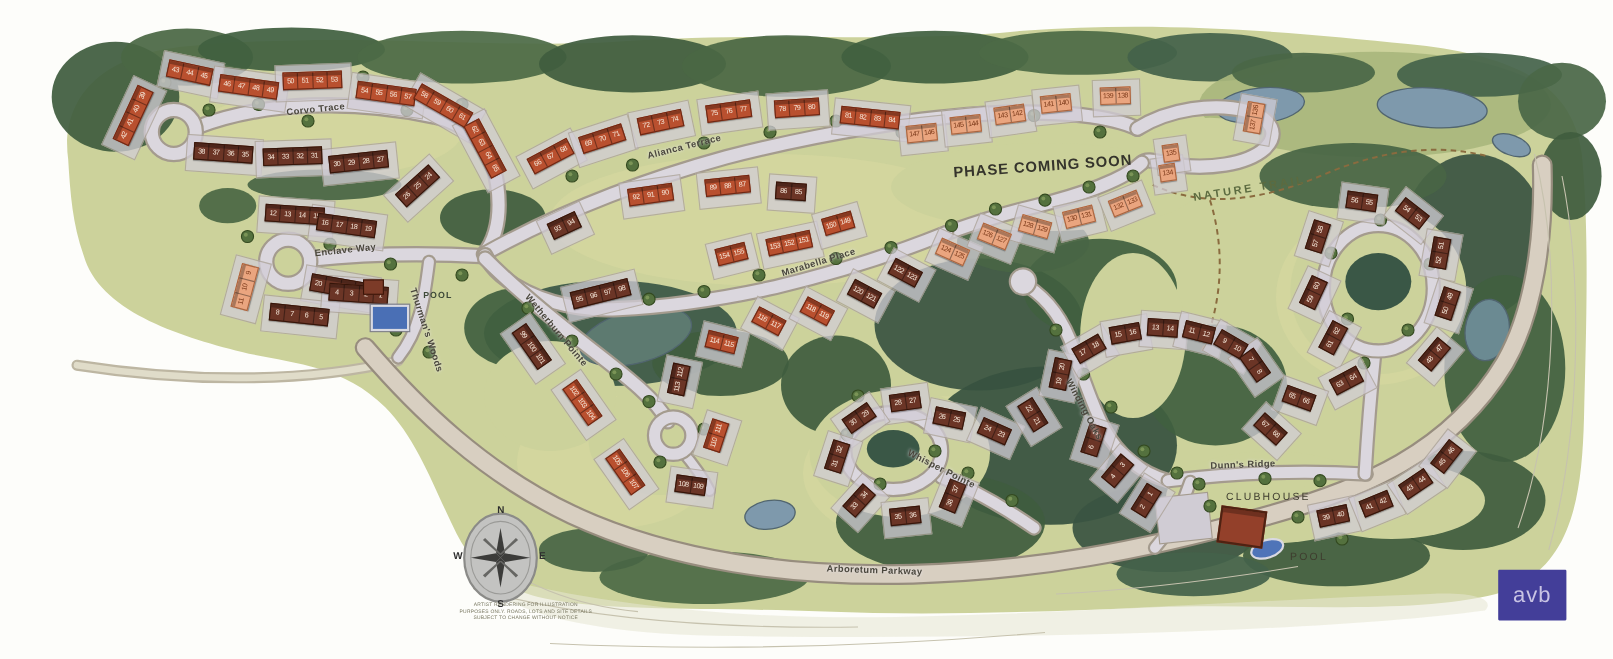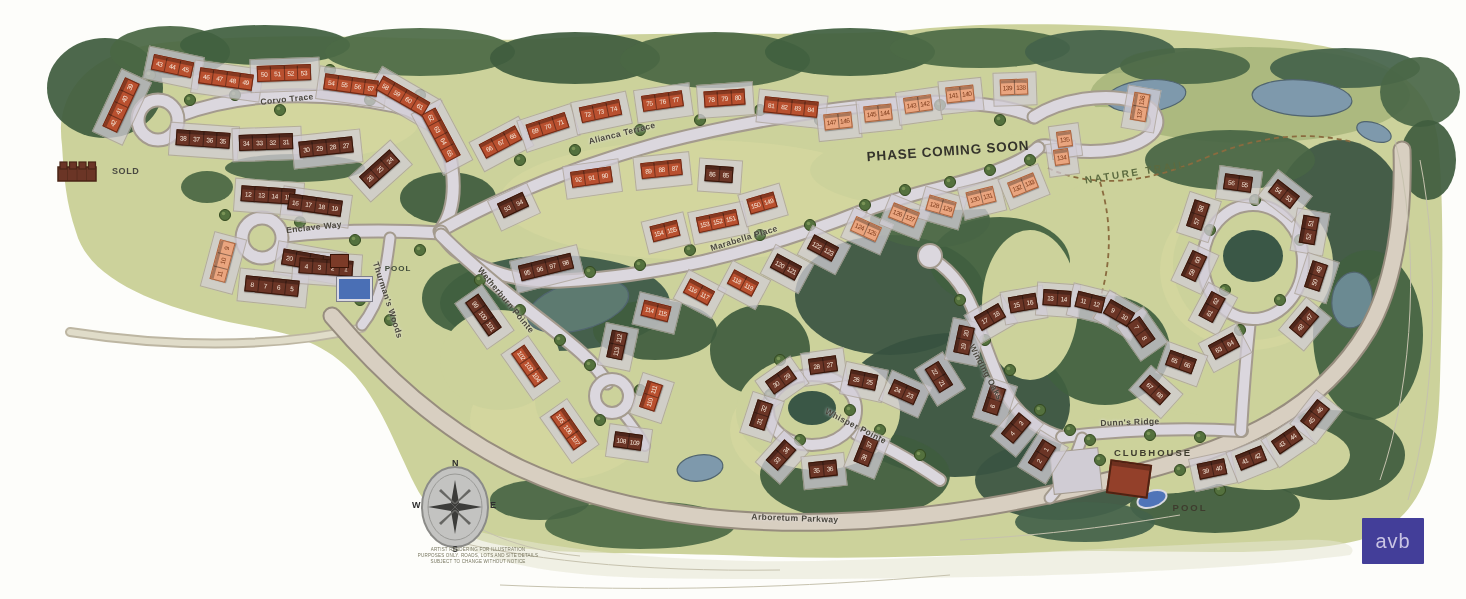--- a/index.html
+++ b/index.html
@@ -16,21 +16,21 @@
   .building .unit:last-child{border-right:none;}
   .building.available{background:#b9502f;border-color:#6e2814;}
   .building.sold{background:#6b3526;border-color:#351509;}
   .building.coming-soon{background:#eaa57f;border-color:#a96540;}
   .building.coming-soon .unit{color:#7c3a1a;}
   .street-label{position:absolute;white-space:nowrap;font-size:8.5px;font-weight:bold;color:#4a473d;
             letter-spacing:.4px;transform:translate(-50%,-50%);text-shadow:0 0 3px rgba(236,233,240,.95);}
   .area-label{position:absolute;white-space:nowrap;transform:translate(-50%,-50%);}
   .area-label.phase{font-size:13.5px;font-weight:bold;color:#35342c;letter-spacing:.8px;}
   .area-label.trail{font-size:10px;font-weight:bold;color:#5c6b40;letter-spacing:2.5px;}
-  .area-label.facility{font-size:9.5px;font-weight:bold;color:#3e3c2e;letter-spacing:2px;}
+  .area-label.facility{font-size:9.5px;font-weight:normal;color:#3e3c2e;letter-spacing:2px;}
   .area-label.small{font-size:8px;font-weight:bold;color:#3e4a38;letter-spacing:1px;}
   #legend{position:absolute;left:56px;top:158px;width:190px;}
   .legend-row{display:flex;align-items:center;margin-bottom:11px;}
   .legend-row svg{flex:0 0 auto;margin-right:14px;}
   .legend-label{font-size:9px;font-weight:bold;color:#4a4a42;letter-spacing:.6px;}
   #compass{position:absolute;left:410px;top:462px;width:90px;height:92px;}
   .compass-letter{position:absolute;font-size:9px;font-weight:bold;color:#2e2e2e;}
   #disclaimer{position:absolute;left:398px;top:547px;width:160px;text-align:center;
               font-size:4.5px;line-height:6px;color:#77765f;letter-spacing:.2px;}
   #logo{position:absolute;left:1362px;top:518px;width:62px;height:46px;background:#433e99;
@@ -807,33 +807,20 @@
       <span class="street-label" style="left: 795px; top: 518px; transform: translate(-50%, -50%) rotate(2deg);">Arboretum Parkway</span>
       <span class="area-label phase" style="left: 948px; top: 151px; transform: translate(-50%, -50%) rotate(-4deg);">PHASE COMING SOON</span>
       <span class="area-label trail" style="left: 1136px; top: 172px; transform: translate(-50%, -50%) rotate(-9deg);">NATURE TRAIL</span>
       <span class="area-label small" style="left: 398px; top: 268px; transform: translate(-50%, -50%) rotate(0deg);">POOL</span>
       <span class="area-label facility" style="left: 1153px; top: 452px; transform: translate(-50%, -50%) rotate(0deg);">CLUBHOUSE</span>
       <span class="area-label facility" style="left: 1190px; top: 507px; transform: translate(-50%, -50%) rotate(0deg);">POOL</span>
     </div>
 
   <div id="chrome-layer">
     <div id="legend">
-        <div class="legend-row">
-          <svg width="42" height="26" viewBox="0 0 42 26">
-            <rect x="2" y="9" width="38" height="14" fill="#6b3526" stroke="#4a2516" stroke-width="1.5"></rect>
-            <rect x="4" y="4" width="7" height="7" fill="#6b3526" stroke="#4a2516" stroke-width="1.2"></rect>
-            <rect x="13.5" y="4" width="7" height="7" fill="#6b3526" stroke="#4a2516" stroke-width="1.2"></rect>
-            <rect x="23" y="4" width="7" height="7" fill="#6b3526" stroke="#4a2516" stroke-width="1.2"></rect>
-            <rect x="32.5" y="4" width="7" height="7" fill="#6b3526" stroke="#4a2516" stroke-width="1.2"></rect>
-            <line x1="11.5" y1="9" x2="11.5" y2="23" stroke="#4a2516" stroke-width="0.8" opacity="0.6"></line>
-            <line x1="21" y1="9" x2="21" y2="23" stroke="#4a2516" stroke-width="0.8" opacity="0.6"></line>
-            <line x1="30.5" y1="9" x2="30.5" y2="23" stroke="#4a2516" stroke-width="0.8" opacity="0.6"></line>
-          </svg>
-          <span class="legend-label">SOLD</span>
-        </div>
       </div>
 
     <div id="compass">
       <svg width="90" height="92" viewBox="0 0 90 92">
         <ellipse cx="45" cy="45" rx="33" ry="40" fill="#c3c3c1" stroke="#8b8b88" stroke-width="2"></ellipse>
         <ellipse cx="45" cy="45" rx="27" ry="33" fill="none" stroke="#9a9a97" stroke-width="1"></ellipse>
         <polygon points="45,18 49,41 45,45 41,41" fill="#3c3c3a"></polygon>
         <polygon points="45,72 49,49 45,45 41,49" fill="#3c3c3a"></polygon>
         <polygon points="18,45 41,49 45,45 41,41" fill="#3c3c3a"></polygon>
         <polygon points="72,45 49,49 45,45 49,41" fill="#3c3c3a"></polygon>

